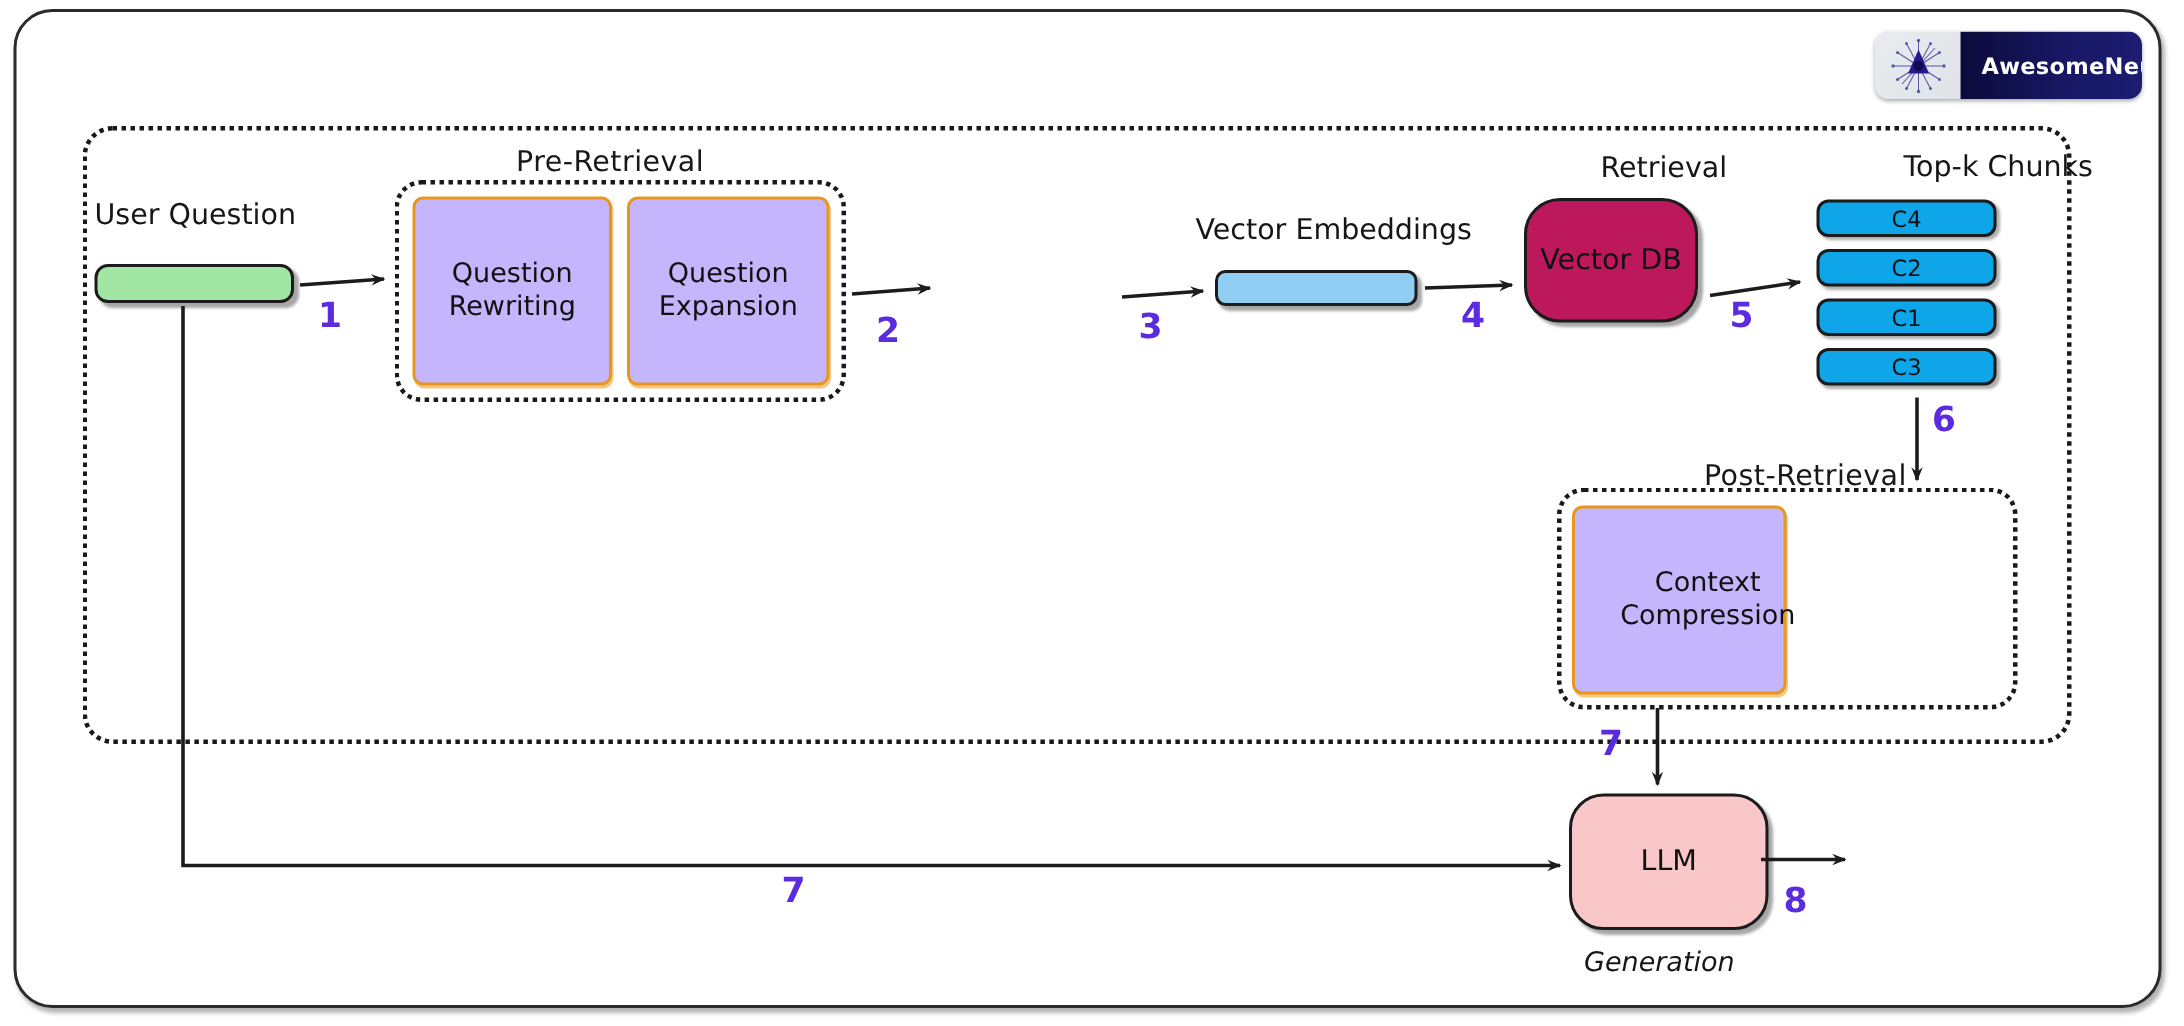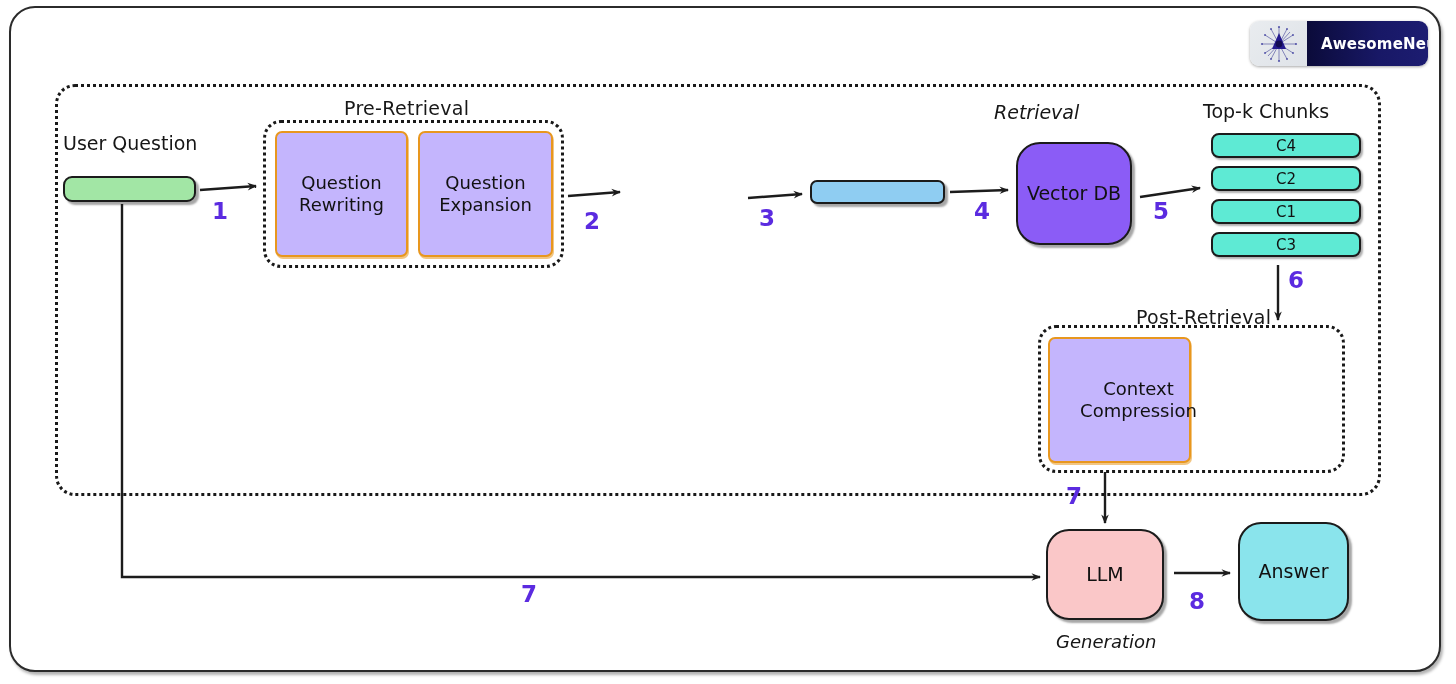--- a/index.html
+++ b/index.html
@@ -47,45 +47,45 @@
     border:2.5px solid #e8971e;
     border-radius:7px;
     background:#c4b5fd;
     box-shadow:1px 2px 0 rgba(232,151,30,.55);
   }
 
   
   #user-question-bar{left:63px;top:176px;width:133px;height:26px;background:#a2e6a5;border-radius:9px;}
   #embedding-model{left:628px;top:147px;width:115px;height:100px;background:#f2c4f5;border-radius:24px;font-size:19px;}
   #vector-embeddings-bar{left:810px;top:180px;width:135px;height:24px;background:#8fcdf2;border-radius:7px;}
-  #vector-db{left:1016px;top:142px;width:116px;height:103px;background:#8b5cf6;border-radius:24px;font-size:19px;}
-  #llm-node{left:1046px;top:529px;width:118px;height:91px;background:#fac7c8;border-radius:23px;font-size:19px;}
+  #vector-db{left:1016px;top:132px;width:116px;height:83px;background:#be185d;border-radius:24px;font-size:19px;}
+  #llm-node{left:1046px;top:529px;width:133px;height:91px;background:#fac7c8;border-radius:23px;font-size:19px;}
   #answer-node{left:1238px;top:522px;width:111px;height:99px;background:#8ae4ec;border-radius:23px;font-size:19px;}
 
   #question-rewriting{left:275px;top:131px;width:133px;height:126px;font-size:18px;}
   #question-expansion{left:418px;top:131px;width:135px;height:126px;font-size:18px;}
   #context-compression{left:1048px;top:337px;width:143px;height:126px;font-size:18px;padding-left:38px;}
   #re-ranking{left:1199px;top:337px;width:136px;height:126px;font-size:18px;}
 
   
   #chunks-stack{position:absolute;left:1211px;top:133px;width:134px;}
   .chunk{
-    width:150px;height:25px;margin-bottom:8px;background:#5eead4;
+    width:120px;height:25px;margin-bottom:8px;background:#0ea5e9;
     border:2px solid #1b1b1b;border-radius:8px;
     box-shadow:2px 2px 2px rgba(0,0,0,.32);
     display:flex;align-items:center;justify-content:center;
     font-size:15px;color:#111;box-sizing:border-box;
   }
 
   
   .label{position:absolute;color:#161616;white-space:nowrap;font-size:19px;}
   #label-user-question{left:63px;top:132px;}
   #label-vector-embeddings{left:797px;top:142px;}
-  #label-retrieval{left:994px;top:101px;font-style:italic;}
-  #label-topk{left:1203px;top:100px;}
+  #label-retrieval{left:1067px;top:101px;}
+  #label-topk{left:1269px;top:100px;}
   #caption-pre-retrieval{left:344px;top:97px;}
   #caption-post-retrieval{left:1136px;top:306px;}
   #label-generation{left:1056px;top:631px;font-size:18px;font-style:italic;}
 
   
   .step-num{
     position:absolute;color:#5b2be0;font-size:23px;font-weight:600;
     font-family:"DejaVu Sans", sans-serif;
   }
   #step-1{left:212px;top:198px;}
@@ -169,20 +169,21 @@
   </div>
 
   <div class="dotted-box" id="pipeline-container"></div>
   <div class="dotted-box" id="pre-retrieval-box"></div>
   <div class="dotted-box" id="post-retrieval-box"></div>
 
   <div class="group-caption" id="caption-pre-retrieval">Pre-Retrieval</div>
   <div class="group-caption" id="caption-post-retrieval">Post-Retrieval</div>
 
   <div class="label" id="label-user-question">User Question</div>
+  <div class="label" id="label-vector-embeddings">Vector Embeddings</div>
   <div class="label" id="label-retrieval">Retrieval</div>
   <div class="label" id="label-topk">Top-k Chunks</div>
   <div class="label" id="label-generation">Generation</div>
 
   <div class="node hand" id="user-question-bar"></div>
 
   <div class="node orange" id="question-rewriting">Question
 Rewriting</div>
   <div class="node orange" id="question-expansion">Question
 Expansion</div>
@@ -196,21 +197,20 @@
     <div class="chunk">C4</div>
     <div class="chunk">C2</div>
     <div class="chunk">C1</div>
     <div class="chunk">C3</div>
   </div>
 
   <div class="node orange" id="context-compression">Context
 Compression</div>
 
   <div class="node hand" id="llm-node">LLM</div>
-  <div class="node hand" id="answer-node">Answer</div>
 
   <svg id="arrow-layer" viewBox="0 0 1456 684">
     <defs>
       <marker id="ah" markerWidth="12" markerHeight="12" refX="9" refY="4.2" orient="auto" markerUnits="userSpaceOnUse">
         <path d="M0.5,0.4 L10,4.2 L0.5,8 L3.6,4.2 Z" fill="#1c1c1c"></path>
       </marker>
     </defs>
     <g stroke="#1c1c1c" stroke-width="2.4" fill="none" marker-end="url(#ah)">
       <path d="M200,190 L256,186"></path>
       <path d="M568,196 L620,192"></path>

